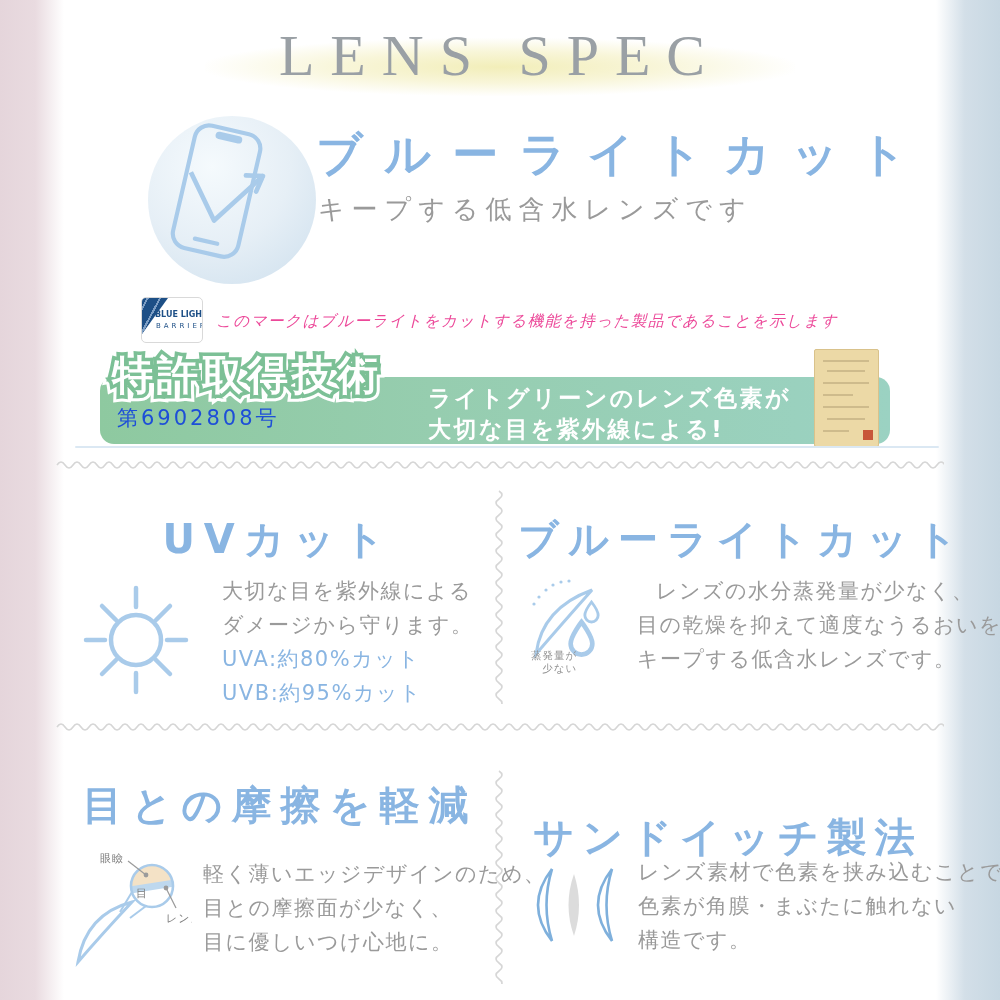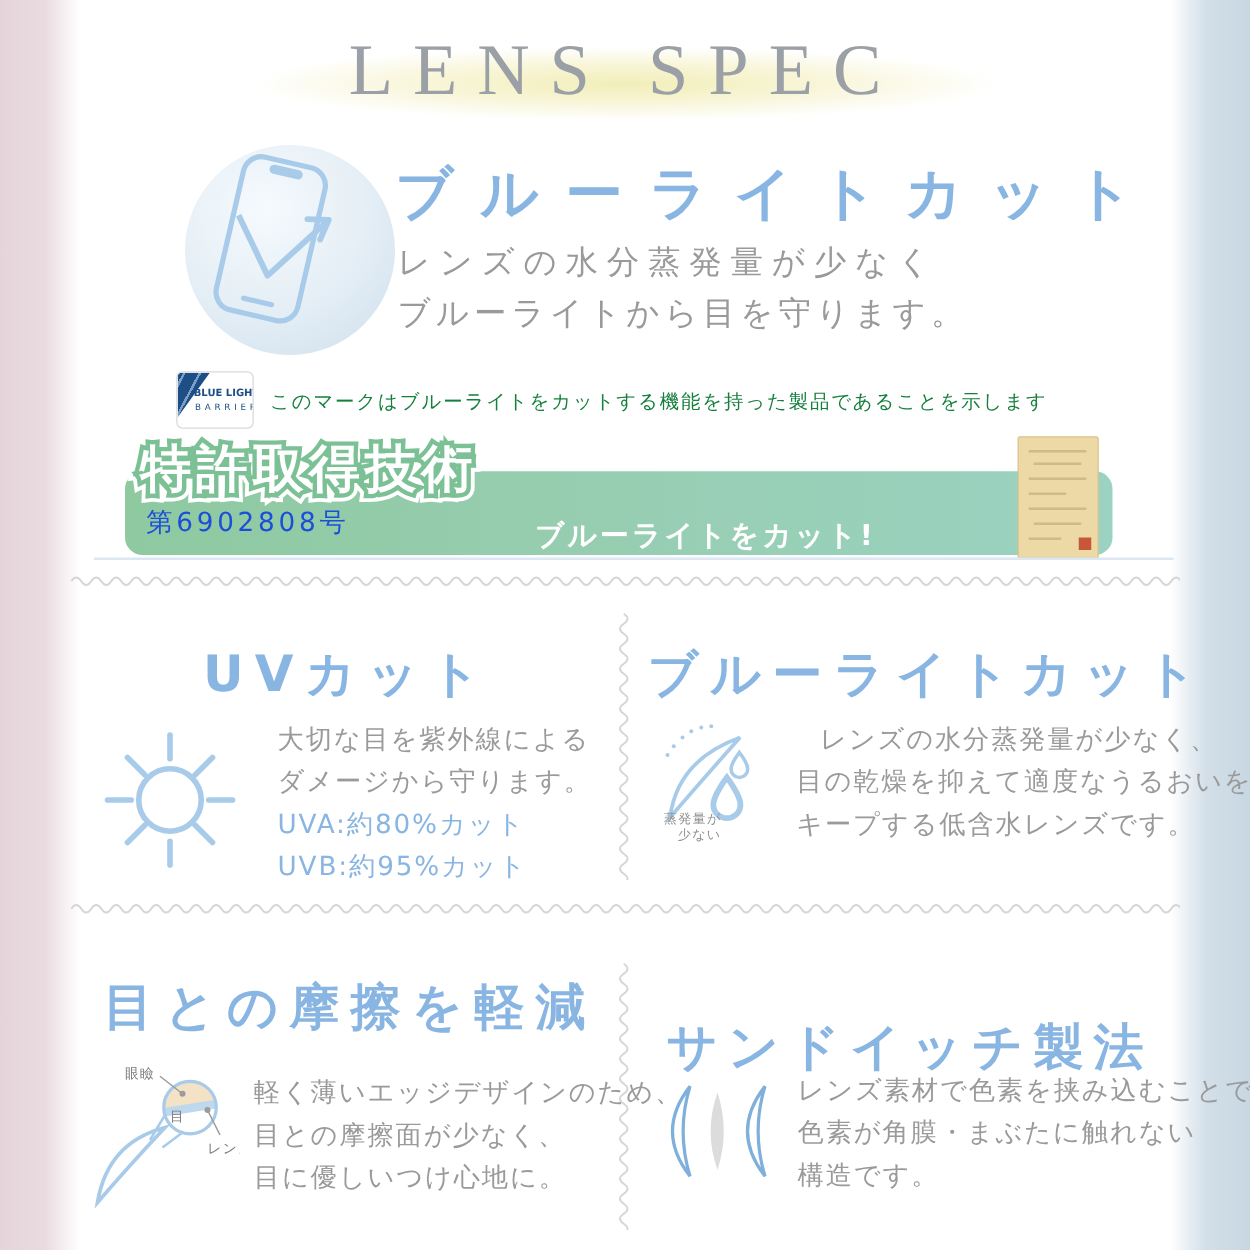--- a/index.html
+++ b/index.html
@@ -27,21 +27,21 @@
   .bl-desc1{left:318px;top:192px;font-size:26px;letter-spacing:7px;}
   .bl-desc2{left:318px;top:233px;font-size:26px;letter-spacing:4px;}
 
   .bl-badge{position:absolute;left:141px;top:297px;width:60px;height:44px;background:#fff;
       border:1px solid #d9d9d9;border-radius:5px;overflow:hidden;}
   .bl-badge .tri{position:absolute;left:0;top:0;width:26px;height:36px;
       clip-path:polygon(0 0,100% 0,0 100%);
       background:repeating-linear-gradient(118deg,#1d4f86 0 4px,#7d9ec4 4px 6px,#1d4f86 6px 11px);}
   .bl-badge .t1{position:absolute;left:13px;top:12px;font-size:8px;font-weight:bold;color:#1d4f86;white-space:nowrap;}
   .bl-badge .t2{position:absolute;left:14px;top:24px;font-size:7px;letter-spacing:3px;color:#1d4f86;white-space:nowrap;}
-  .badge-note{left:216px;top:311px;font-size:15.5px;letter-spacing:1.5px;color:#15803d;}
+  .badge-note{left:216px;top:311px;font-size:15.5px;letter-spacing:1.5px;color:#ec4899;font-style:italic;}
 
   
   .patent-banner{position:absolute;left:100px;top:377px;width:790px;height:67px;border-radius:14px;
       background:linear-gradient(90deg,#8ec9a0 0%,#96cdaf 42%,#9bd2c2 100%);}
   .patent-title{position:absolute;left:112px;top:348px;height:52px;font-size:41px;font-weight:bold;
       letter-spacing:4px;white-space:nowrap;}
   .patent-title span{position:absolute;left:0;top:0;}
   .pt-s1{-webkit-text-stroke:13px #ffffff;color:#fff;}
   .pt-s2{-webkit-text-stroke:7px #7cc096;color:#7cc096;}
   .pt-s3{color:#ffffff;}
@@ -91,40 +91,39 @@
 
   <div class="bubble"></div>
   <svg class="phone-svg" width="108" height="140" viewBox="0 0 96 134">
     <rect x="8" y="4" width="64" height="120" rx="14" fill="none" stroke="#a9cbea" stroke-width="4"></rect>
     <rect x="27" y="8" width="26" height="7" rx="3.5" fill="#a9cbea"></rect>
     <line x1="30" y1="113" x2="52" y2="113" stroke="#a9cbea" stroke-width="4" stroke-linecap="round"></line>
     <path d="M12 52 L44 92 L80 40" fill="none" stroke="#a9cbea" stroke-width="4.5" stroke-linejoin="round"></path>
     <path d="M80 40 L64 43 M80 40 L77 56" fill="none" stroke="#a9cbea" stroke-width="4.5" stroke-linecap="round"></path>
   </svg>
   <h2 class="h-blue h-bluelight">ブルーライトカット</h2>
-  <p class="txt-gray bl-desc1">レンズの水分蒸発量が少なく</p>
-  <p class="txt-gray bl-desc2">ブルーライトから目を守ります。</p>
+  <p class="txt-gray bl-desc1">キープする低含水レンズです</p>
 
   <div class="bl-badge">
     <div class="tri"></div>
     <span class="t1">BLUE LIGHT</span>
     <span class="t2">BARRIER</span>
   </div>
   <p class="txt-gray badge-note">このマークはブルーライトをカットする機能を持った製品であることを示します</p>
 
   <div class="patent-banner"></div>
   <div class="patent-title">
     <span class="pt-s1">特許取得技術</span>
     <span class="pt-s2">特許取得技術</span>
     <span class="pt-s3">特許取得技術</span>
   </div>
   <p class="patent-number">第6902808号</p>
   <p class="patent-desc">
-    <br>
-    <span>ブルーライトをカット!</span>
+    <span>ライトグリーンのレンズ色素が</span><br>
+    <span>大切な目を紫外線による!</span>
   </p>
   <div class="certificate">
     <i style="left:8px;top:10px;width:46px"></i>
     <i style="left:12px;top:20px;width:38px"></i>
     <i style="left:8px;top:32px;width:46px"></i>
     <i style="left:8px;top:44px;width:30px"></i>
     <i style="left:8px;top:56px;width:46px"></i>
     <i style="left:12px;top:68px;width:38px"></i>
     <i style="left:8px;top:80px;width:26px"></i>
     <span class="seal"></span>

